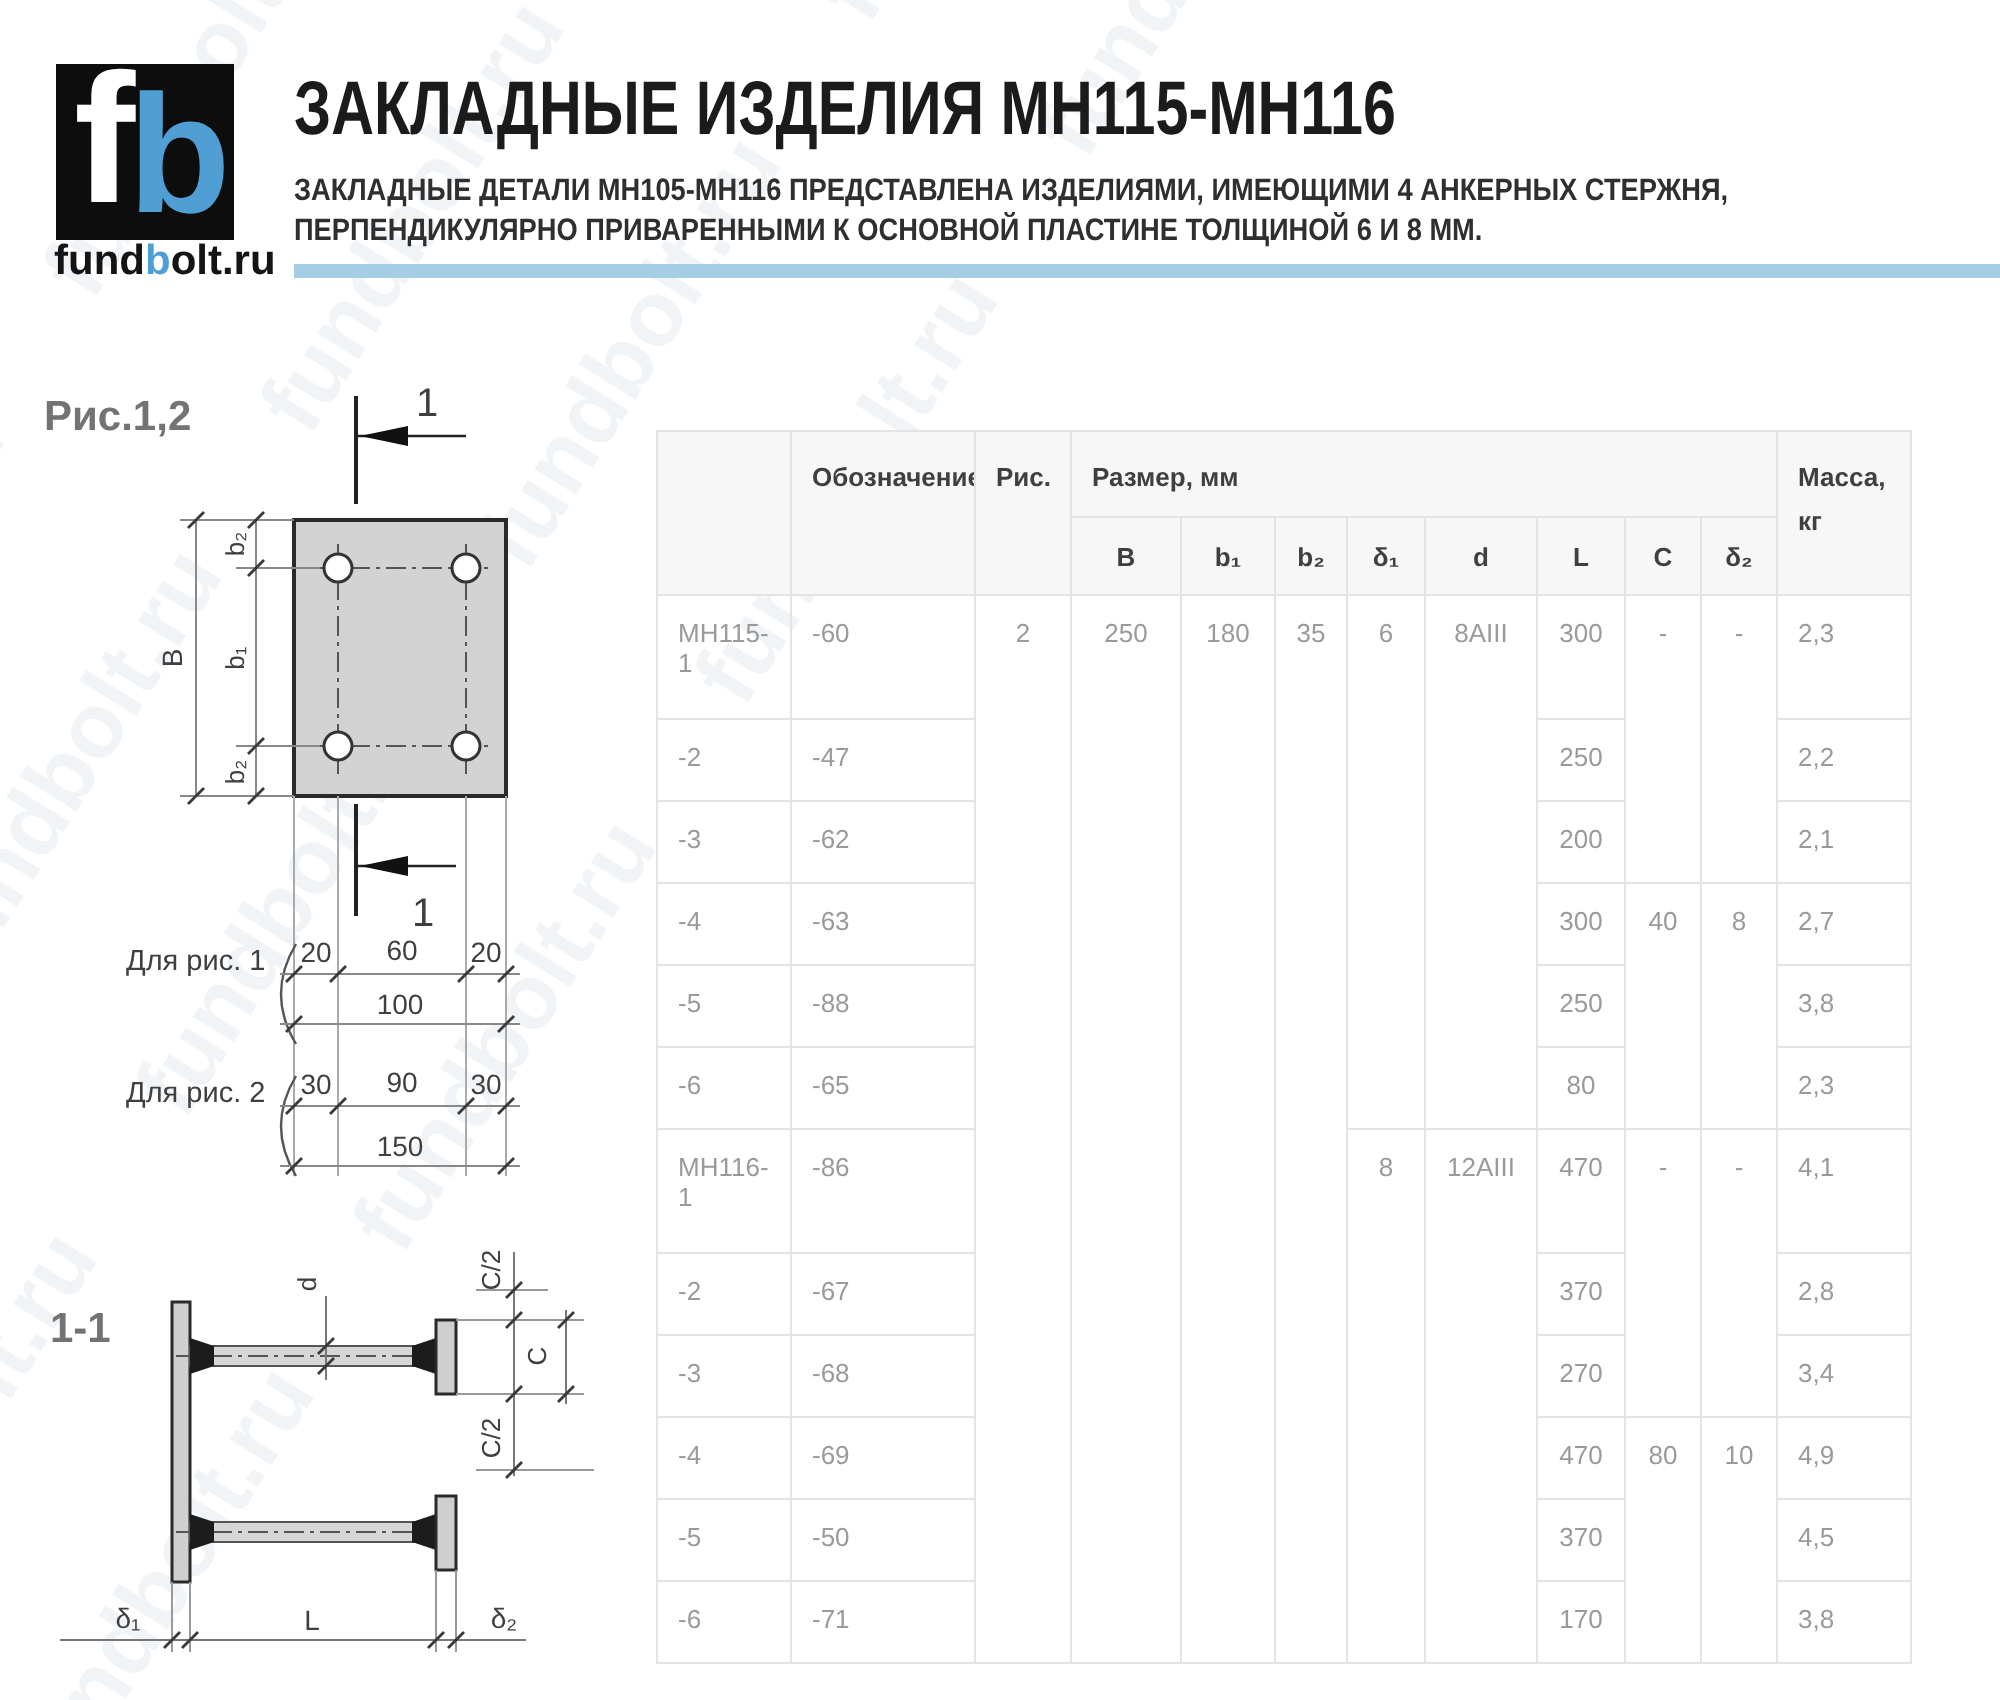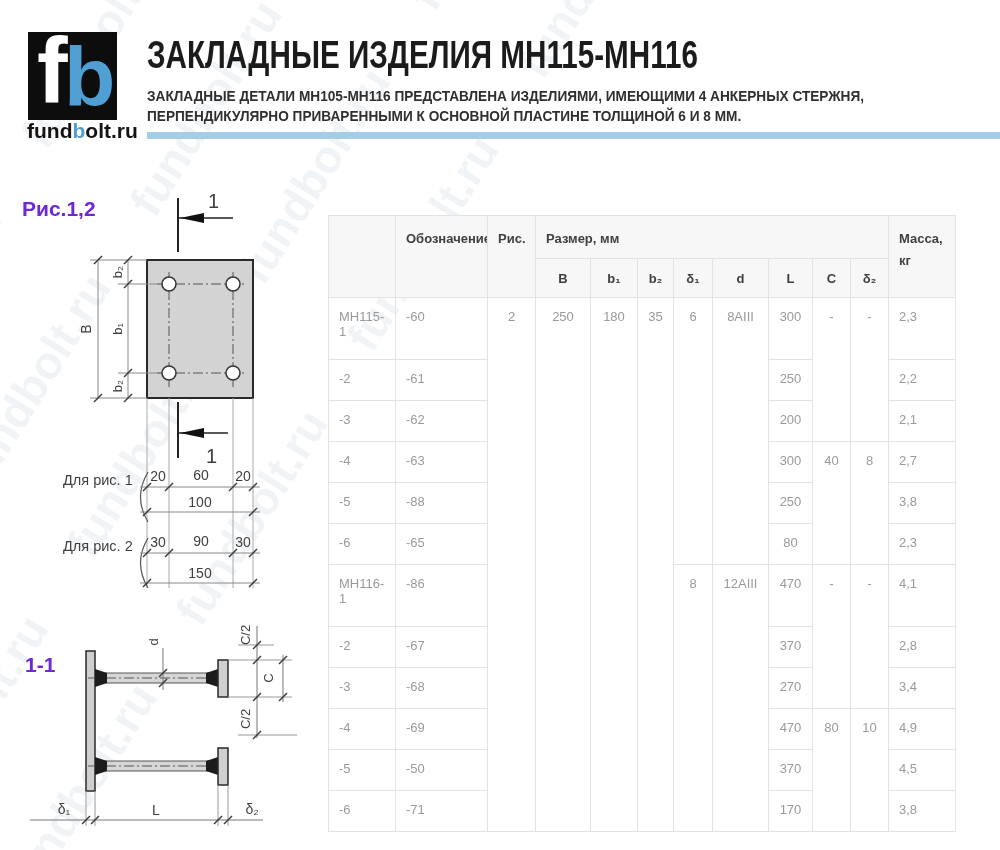--- a/index.html
+++ b/index.html
@@ -18,21 +18,21 @@
   .logo-f { position:absolute; left:9px; top:-14px; font-size:92px; font-weight:bold; color:#ffffff; }
   .logo-b { position:absolute; left:36px; top:-3px; font-size:84px; font-weight:bold; }
   .site-text { position:absolute; left:27px; top:119px; font-size:21px; font-weight:bold; color:#141414; }
   .page-title { position:absolute; left:147px; top:34px; font-size:38px; font-weight:700; color:#1b1b1b;
     transform:scaleX(0.78); transform-origin:left top; white-space:nowrap; }
   .page-desc { position:absolute; left:147px; top:86px; font-size:15.5px; font-weight:700; color:#2f2f2f;
     line-height:20px; transform:scaleX(0.88); transform-origin:left top; white-space:nowrap; }
   .blue-divider { position:absolute; left:147px; top:132px; width:853px; height:7px; background:#a5cde4; }
 
   
-  .fig-label { position:absolute; color:#6d28d9; font-size:21px; font-weight:700; }
+  .fig-label { position:absolute; color:#737373; font-size:21px; font-weight:700; }
   .fig-label-plan { left:22px; top:197px; }
   .fig-label-section { left:25px; top:653px; }
 
   .drawing { position:absolute; }
   .drawing text { font-family:"Liberation Sans","DejaVu Sans",sans-serif; fill:#3f3f3f; }
 
   
   .spec-table { position:absolute; left:328px; top:215px; width:627px; border-collapse:collapse;
     table-layout:fixed; font-size:13px; background:transparent; }
   .spec-table th, .spec-table td { border:1px solid #e3e3e3; vertical-align:top; overflow:hidden; }
@@ -309,21 +309,21 @@
           <td rowspan="12">35</td>
           <td rowspan="6">6</td>
           <td rowspan="6">8АIII</td>
           <td>300</td>
           <td rowspan="3">-</td>
           <td rowspan="3">-</td>
           <td class="al">2,3</td>
         </tr>
         <tr style="height: 41px;">
           <td class="al">-2</td>
-          <td class="al">-61</td>
+          <td class="al">-47</td>
           <td>250</td>
           <td class="al">2,2</td>
         </tr>
         <tr style="height: 41px;">
           <td class="al">-3</td>
           <td class="al">-62</td>
           <td>200</td>
           <td class="al">2,1</td>
         </tr>
         <tr style="height: 41px;">

